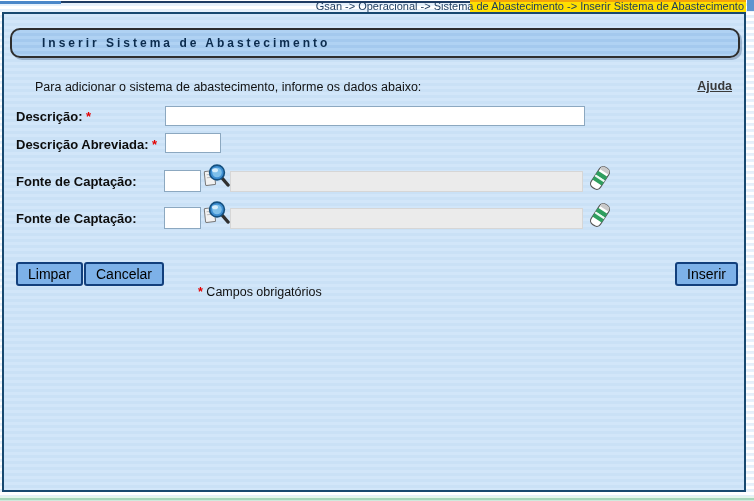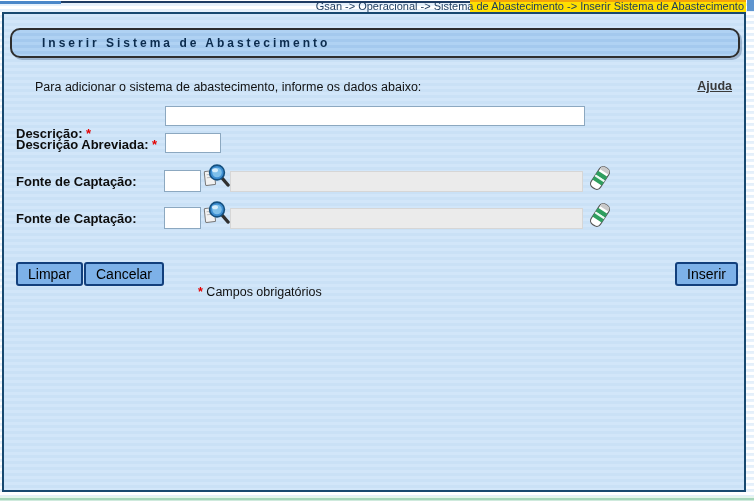--- a/index.html
+++ b/index.html
@@ -71,21 +71,21 @@
 
 <div class="frame">
 
   <div class="title-capsule">
     <span>Inserir Sistema de Abastecimento</span>
   </div>
 
   <div class="instruction">Para adicionar o sistema de abastecimento, informe os dados abaixo:</div>
   <a class="help-link">Ajuda</a>
 
-  <div class="field-label" style="top:112px;">
+  <div class="field-label" style="top:95px;">
     <span>Descrição:</span>
     <span class="req">*</span>
   </div>
   <input class="txt" style="left: 161px; top: 92px; width: 420px;" type="text" value="">
 
   <div class="field-label" style="top:123px;">
     <span>Descrição Abreviada:</span>
     <span class="req">*</span>
   </div>
   <input class="txt" style="left: 161px; top: 119px; width: 56px;" type="text" value="">

